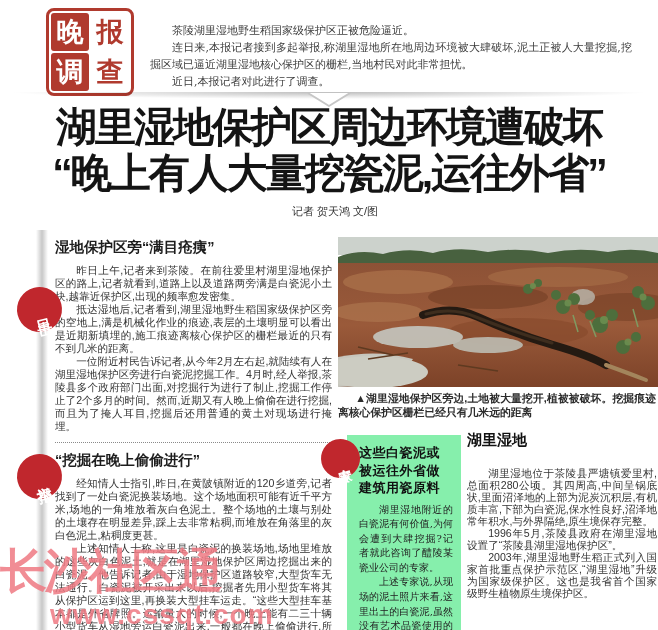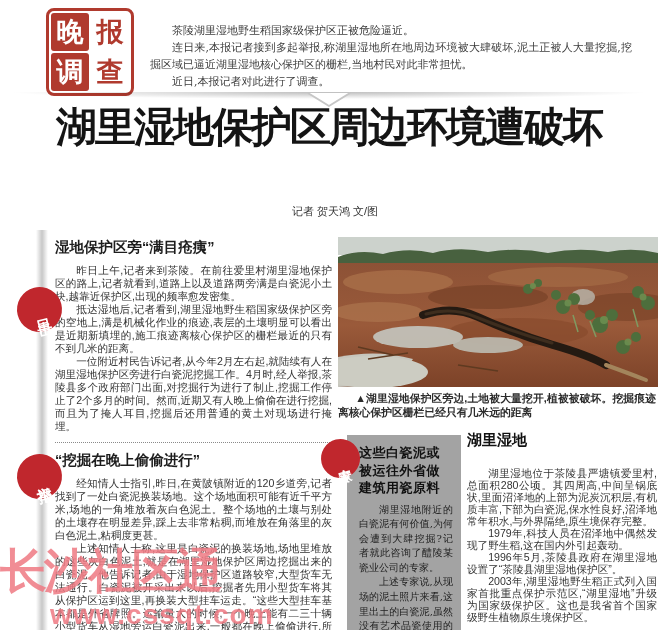--- a/index.html
+++ b/index.html
@@ -84,21 +84,21 @@
 
   
   #expert-badge {
     position:absolute; left:321px; top:439px; width:39px; height:39px; border-radius:50%;
     background:#c0272d; color:#fff; display:flex; align-items:center; justify-content:center;
     transform:rotate(-14deg); z-index:6;
   }
   #expert-badge span { writing-mode:vertical-rl; font-size:13px; font-weight:bold; font-family:"DejaVu Serif", serif; }
   #expert-box {
     position:absolute; left:347px; top:435px; width:114px; height:195px;
-    background:#a3a3a3; padding:9px 8px 6px 12px; overflow:hidden;
+    background:#86efac; padding:9px 8px 6px 12px; overflow:hidden;
   }
   #expert-box h4 { font-size:13px; line-height:17.5px; color:#111; letter-spacing:0.5px; }
   #expert-box .script-p {
     font-family:"DejaVu Serif", serif; font-size:10px; line-height:14.6px;
     color:#222; text-align:justify; text-indent:2em; margin-top:6px;
   }
   #expert-box .script-p + .script-p { margin-top:0; }
 
   
   #wetland-col { position:absolute; left:467px; top:429px; width:190px; height:201px; overflow:hidden; }
@@ -136,20 +136,21 @@
 
   <div id="fold-band"></div>
   <div id="fold-notch">
     <svg width="44" height="16" viewBox="0 0 44 16">
       <path d="M1 1 L22 14 L43 1" fill="#ffffff" stroke="#c6c6c6" stroke-width="2" stroke-linejoin="round"></path>
     </svg>
   </div>
 
   <div id="headline">
     <div class="hl">湖里湿地保护区周边环境遭破坏</div>
+    <div class="hl">“晚上有人大量挖瓷泥,运往外省”</div>
   </div>
   <div id="byline">记者 贺天鸿 文/图</div>
 
   <div id="fold-line"></div>
   <div class="margin-badge" id="badge-witness">
     <span>目击</span>
   </div>
   <div class="margin-badge" id="badge-report">
     <span>举报</span>
   </div>
@@ -234,21 +235,20 @@
   </div>
   <div id="expert-badge">
     <span>专家</span>
   </div>
 
   <div id="wetland-col">
     <h3>
       <span>湖里湿地</span><br>
     </h3>
     <p class="body-p">湖里湿地位于茶陵县严塘镇爱里村,总面积280公顷。其四周高,中间呈锅底状,里面沼泽地的上部为泥炭沉积层,有机质丰富,下部为白瓷泥,保水性良好,沼泽地常年积水,与外界隔绝,原生境保存完整。</p>
-    <p class="body-p">1979年,科技人员在沼泽地中偶然发现了野生稻,这在国内外引起轰动。</p>
     <p class="body-p">1996年5月,茶陵县政府在湖里湿地设置了“茶陵县湖里湿地保护区”。</p>
     <p class="body-p">2003年,湖里湿地野生稻正式列入国家首批重点保护示范区,“湖里湿地”升级为国家级保护区。这也是我省首个国家级野生植物原生境保护区。</p>
   </div>
 
   <div id="watermark">
     <div id="wm-text">长沙社区通</div>
     <div id="wm-url">www.cssqt.com</div>
   </div>
 
 </div>

